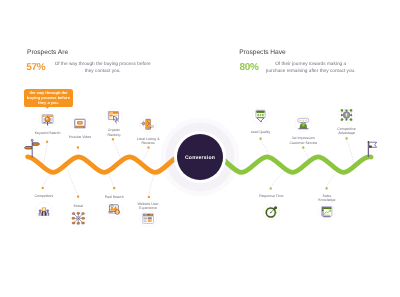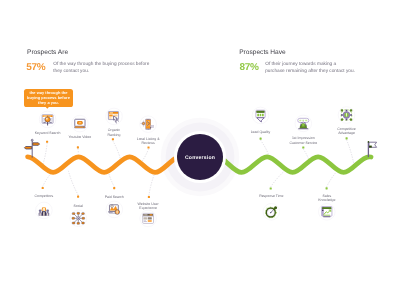--- a/index.html
+++ b/index.html
@@ -1,21 +1,21 @@
 <!DOCTYPE html>
 <html><head>
 <meta charset="utf-8">
 <title>Prospect Buying Journey Infographic</title>
 <style>
   html,body{margin:0;padding:0;}
   body{width:400px;height:297px;background:#ffffff;overflow:hidden;
        font-family:"Liberation Sans","DejaVu Sans",sans-serif;
        -webkit-font-smoothing:antialiased;text-rendering:geometricPrecision;}
   #stage{position:relative;width:400px;height:297px;background:#fff;}
-  .abs{position:absolute;}
+  .abs{position:absolute;text-align:center;}
   .hdr-title{font-size:6.6px;font-weight:400;color:#3c3c44;white-space:nowrap;}
   .pct{font-size:10px;font-weight:700;letter-spacing:-0.3px;white-space:nowrap;}
   .blurb{font-size:4.75px;line-height:6.35px;color:#73707e;}
   svg.scene{position:absolute;left:0;top:0;width:400px;height:297px;}
   .tip{position:absolute;box-sizing:border-box;background:#F7941E;border-radius:2.6px;
        color:#fff;font-size:3.9px;line-height:4.85px;font-weight:700;text-align:center;
        padding-top:2.85px;letter-spacing:0.05px;}
   .node-label{position:absolute;text-align:center;font-size:3.5px;line-height:4.6px;
        color:#6c6a77;}
 </style>
@@ -270,21 +270,21 @@
       <rect x="269.65" y="187.45" width="2.1" height="2.1" rx="0.35" fill="#8CC63F"></rect>
       <rect x="325.55" y="187.35" width="2.1" height="2.1" rx="0.35" fill="#8CC63F"></rect>
     </g>
   </svg>
 
   <div class="abs hdr-title" style="left:27px;top:49.2px;">Prospects Are</div>
   <div class="abs pct" style="left:26.2px;top:62.2px;color:#F59A38;">57%</div>
   <div class="abs blurb" style="left:53.2px;top:62.4px;width:99px;">Of the way through the buying process before they contact you.</div>
 
   <div class="abs hdr-title" style="left:239.2px;top:49.2px;">Prospects Have</div>
-  <div class="abs pct" style="left:239.4px;top:62.2px;color:#92C947;">87%</div>
+  <div class="abs pct" style="left:239.4px;top:62.2px;color:#92C947;">80%</div>
   <div class="abs blurb" style="left:265.2px;top:62.4px;width:91px;">Of their journey towards making a purchase remaining after they contact you.</div>
 
   <div class="tip" style="left:23.8px;top:88.5px;width:49.4px;height:18px;">the way through the buying process before they a you.</div>
   <svg class="scene" style="pointer-events:none" viewBox="0 0 400 297">
     <path d="M44.4,105.6 H50.2 L47.3,108.7 Z" fill="#F7941E"></path>
   </svg>
 
   <div class="node-label" style="left:17.60px;top:131.00px;width:60px;">Keyword Search</div>
   <div class="node-label" style="left:49.90px;top:135.30px;width:60px;">Youtube Video</div>
   <div class="node-label" style="left:84.00px;top:128.10px;width:60px;">Organic<br>Ranking</div>

